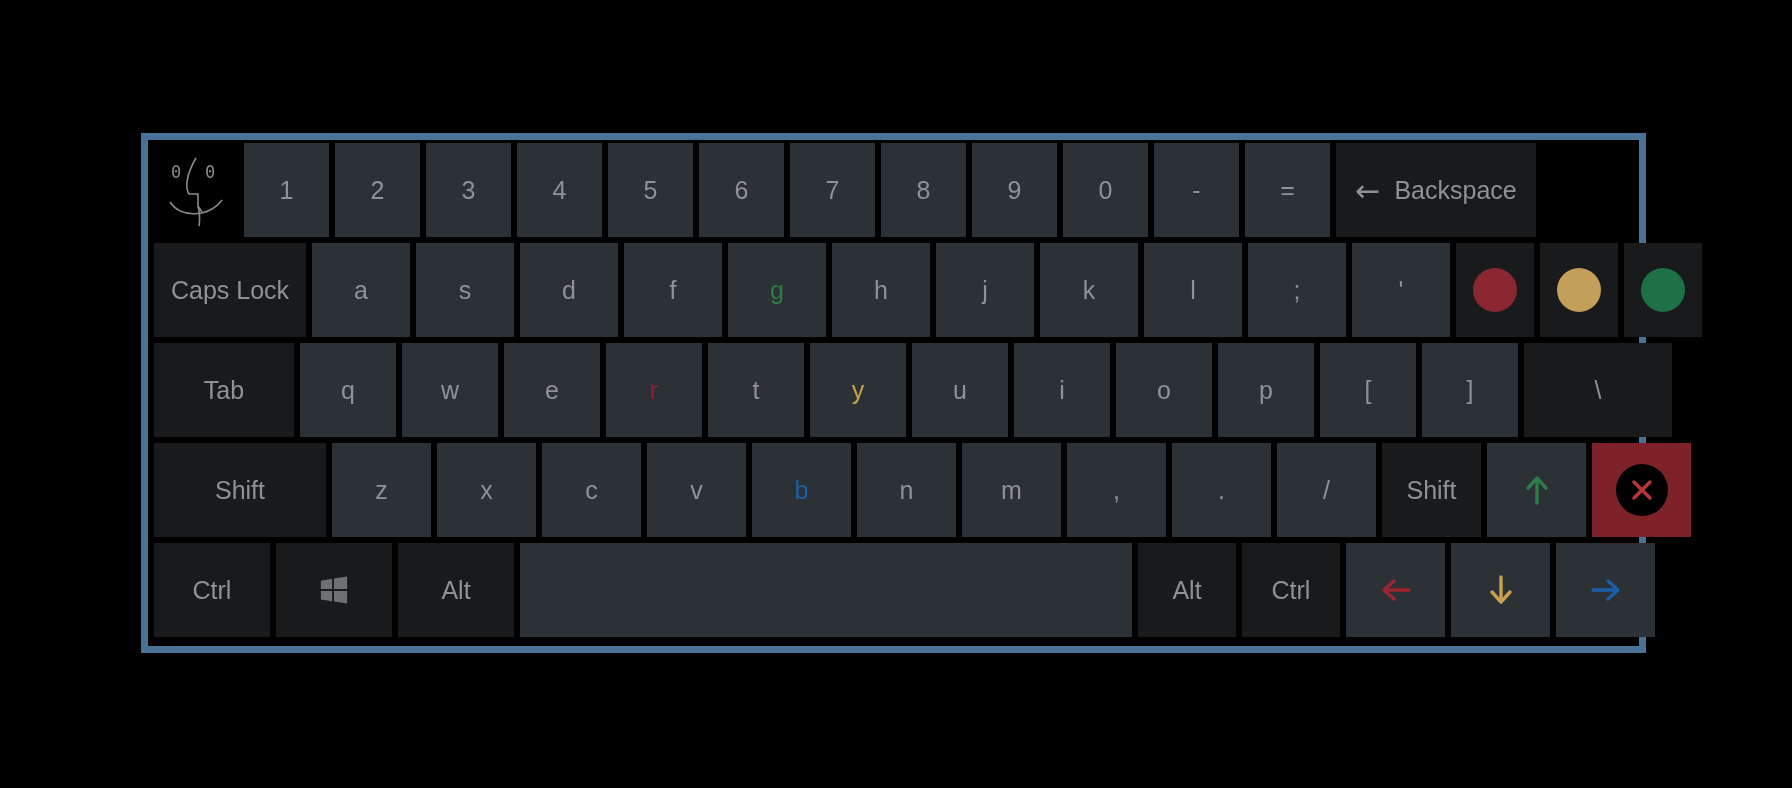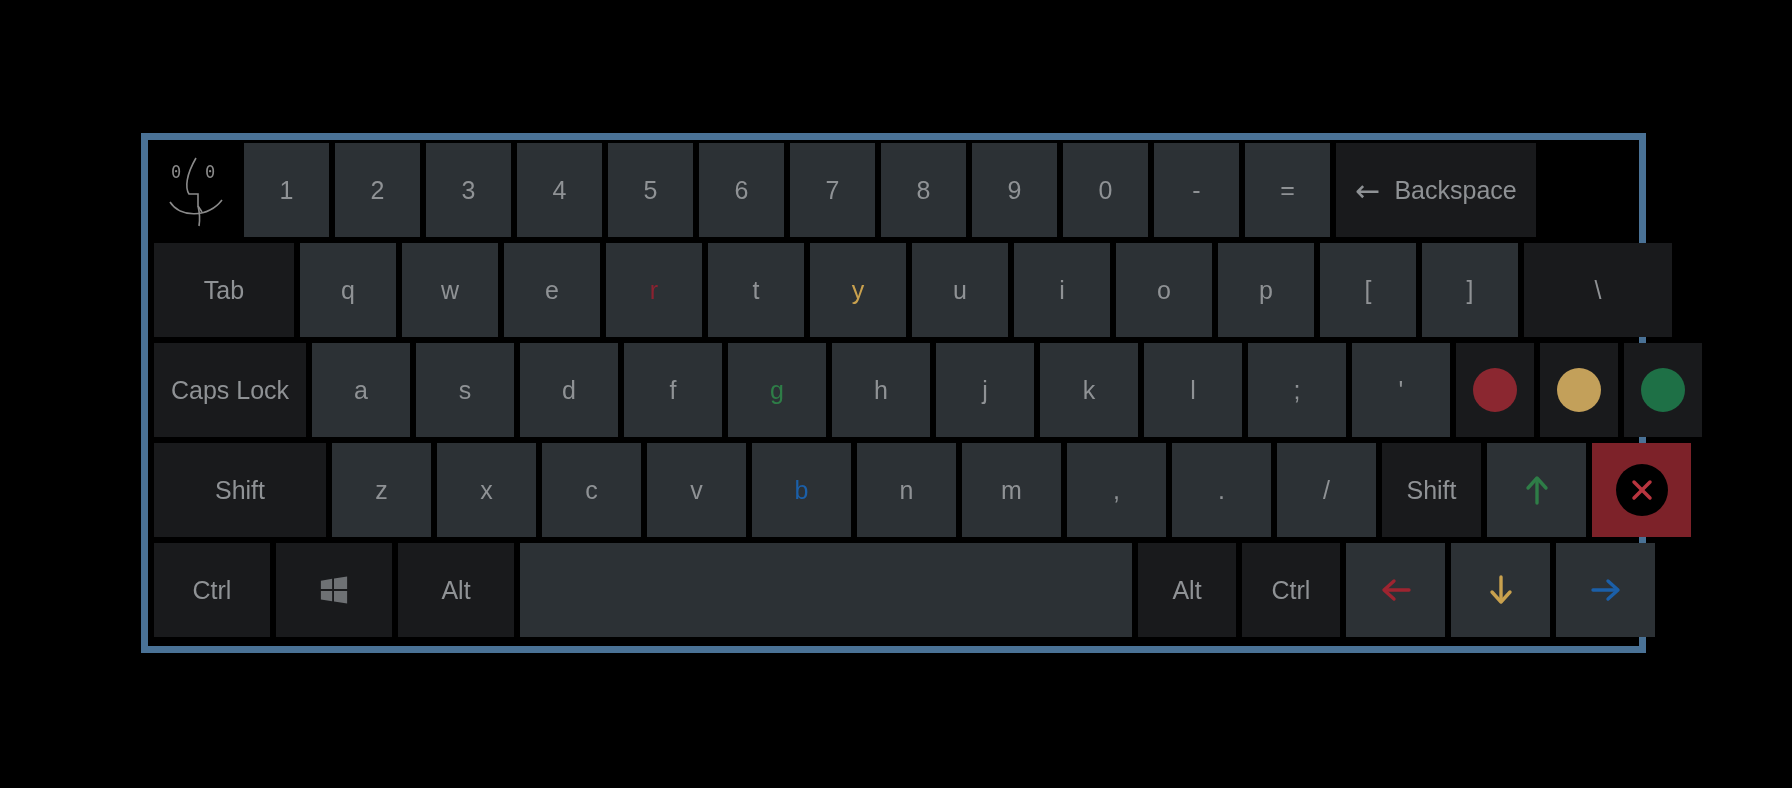--- a/index.html
+++ b/index.html
@@ -154,20 +154,67 @@
       <div class="key" style="width: 85px; flex: 0 0 85px;">
         <span>=</span>
       </div>
       <div class="key dark" style="width: 200px; flex: 0 0 200px;">
         <span class="bs-label">
           <span class="bs-arrow">←</span>
           <span>Backspace</span>
         </span>
       </div>
     </div>
+    <div class="kb-row r3">
+      <div class="key dark" style="width: 152px; flex: 0 0 152px;">
+        <span>Caps Lock</span>
+      </div>
+      <div class="key" style="width: 98px; flex: 0 0 98px;">
+        <span>a</span>
+      </div>
+      <div class="key" style="width: 98px; flex: 0 0 98px;">
+        <span>s</span>
+      </div>
+      <div class="key" style="width: 98px; flex: 0 0 98px;">
+        <span>d</span>
+      </div>
+      <div class="key" style="width: 98px; flex: 0 0 98px;">
+        <span>f</span>
+      </div>
+      <div class="key" style="width: 98px; flex: 0 0 98px;">
+        <span style="color: rgb(46, 125, 71);">g</span>
+      </div>
+      <div class="key" style="width: 98px; flex: 0 0 98px;">
+        <span>h</span>
+      </div>
+      <div class="key" style="width: 98px; flex: 0 0 98px;">
+        <span>j</span>
+      </div>
+      <div class="key" style="width: 98px; flex: 0 0 98px;">
+        <span>k</span>
+      </div>
+      <div class="key" style="width: 98px; flex: 0 0 98px;">
+        <span>l</span>
+      </div>
+      <div class="key" style="width: 98px; flex: 0 0 98px;">
+        <span>;</span>
+      </div>
+      <div class="key" style="width: 98px; flex: 0 0 98px;">
+        <span>'</span>
+      </div>
+      <div class="key circle-key" style="width: 78px; flex: 0 0 78px;">
+        <span class="dot" style="background: rgb(139, 39, 48);"></span>
+      </div>
+      <div class="key circle-key" style="width: 78px; flex: 0 0 78px;">
+        <span class="dot" style="background: rgb(195, 160, 90);"></span>
+      </div>
+      <div class="key circle-key" style="width: 78px; flex: 0 0 78px;">
+        <span class="dot" style="background: rgb(30, 112, 70);"></span>
+      </div>
+    </div>
     <div class="kb-row r2">
       <div class="key dark" style="width: 140px; flex: 0 0 140px;">
         <span>Tab</span>
       </div>
       <div class="key" style="width: 96px; flex: 0 0 96px;">
         <span>q</span>
       </div>
       <div class="key" style="width: 96px; flex: 0 0 96px;">
         <span>w</span>
       </div>
@@ -196,67 +243,20 @@
         <span>p</span>
       </div>
       <div class="key" style="width: 96px; flex: 0 0 96px;">
         <span>[</span>
       </div>
       <div class="key" style="width: 96px; flex: 0 0 96px;">
         <span>]</span>
       </div>
       <div class="key dark" style="width: 148px; flex: 0 0 148px;">
         <span>\</span>
-      </div>
-    </div>
-    <div class="kb-row r3">
-      <div class="key dark" style="width: 152px; flex: 0 0 152px;">
-        <span>Caps Lock</span>
-      </div>
-      <div class="key" style="width: 98px; flex: 0 0 98px;">
-        <span>a</span>
-      </div>
-      <div class="key" style="width: 98px; flex: 0 0 98px;">
-        <span>s</span>
-      </div>
-      <div class="key" style="width: 98px; flex: 0 0 98px;">
-        <span>d</span>
-      </div>
-      <div class="key" style="width: 98px; flex: 0 0 98px;">
-        <span>f</span>
-      </div>
-      <div class="key" style="width: 98px; flex: 0 0 98px;">
-        <span style="color: rgb(46, 125, 71);">g</span>
-      </div>
-      <div class="key" style="width: 98px; flex: 0 0 98px;">
-        <span>h</span>
-      </div>
-      <div class="key" style="width: 98px; flex: 0 0 98px;">
-        <span>j</span>
-      </div>
-      <div class="key" style="width: 98px; flex: 0 0 98px;">
-        <span>k</span>
-      </div>
-      <div class="key" style="width: 98px; flex: 0 0 98px;">
-        <span>l</span>
-      </div>
-      <div class="key" style="width: 98px; flex: 0 0 98px;">
-        <span>;</span>
-      </div>
-      <div class="key" style="width: 98px; flex: 0 0 98px;">
-        <span>'</span>
-      </div>
-      <div class="key circle-key" style="width: 78px; flex: 0 0 78px;">
-        <span class="dot" style="background: rgb(139, 39, 48);"></span>
-      </div>
-      <div class="key circle-key" style="width: 78px; flex: 0 0 78px;">
-        <span class="dot" style="background: rgb(195, 160, 90);"></span>
-      </div>
-      <div class="key circle-key" style="width: 78px; flex: 0 0 78px;">
-        <span class="dot" style="background: rgb(30, 112, 70);"></span>
       </div>
     </div>
     <div class="kb-row r4">
       <div class="key dark" style="width: 172px; flex: 0 0 172px;">
         <span>Shift</span>
       </div>
       <div class="key" style="width: 99px; flex: 0 0 99px;">
         <span>z</span>
       </div>
       <div class="key" style="width: 99px; flex: 0 0 99px;">

